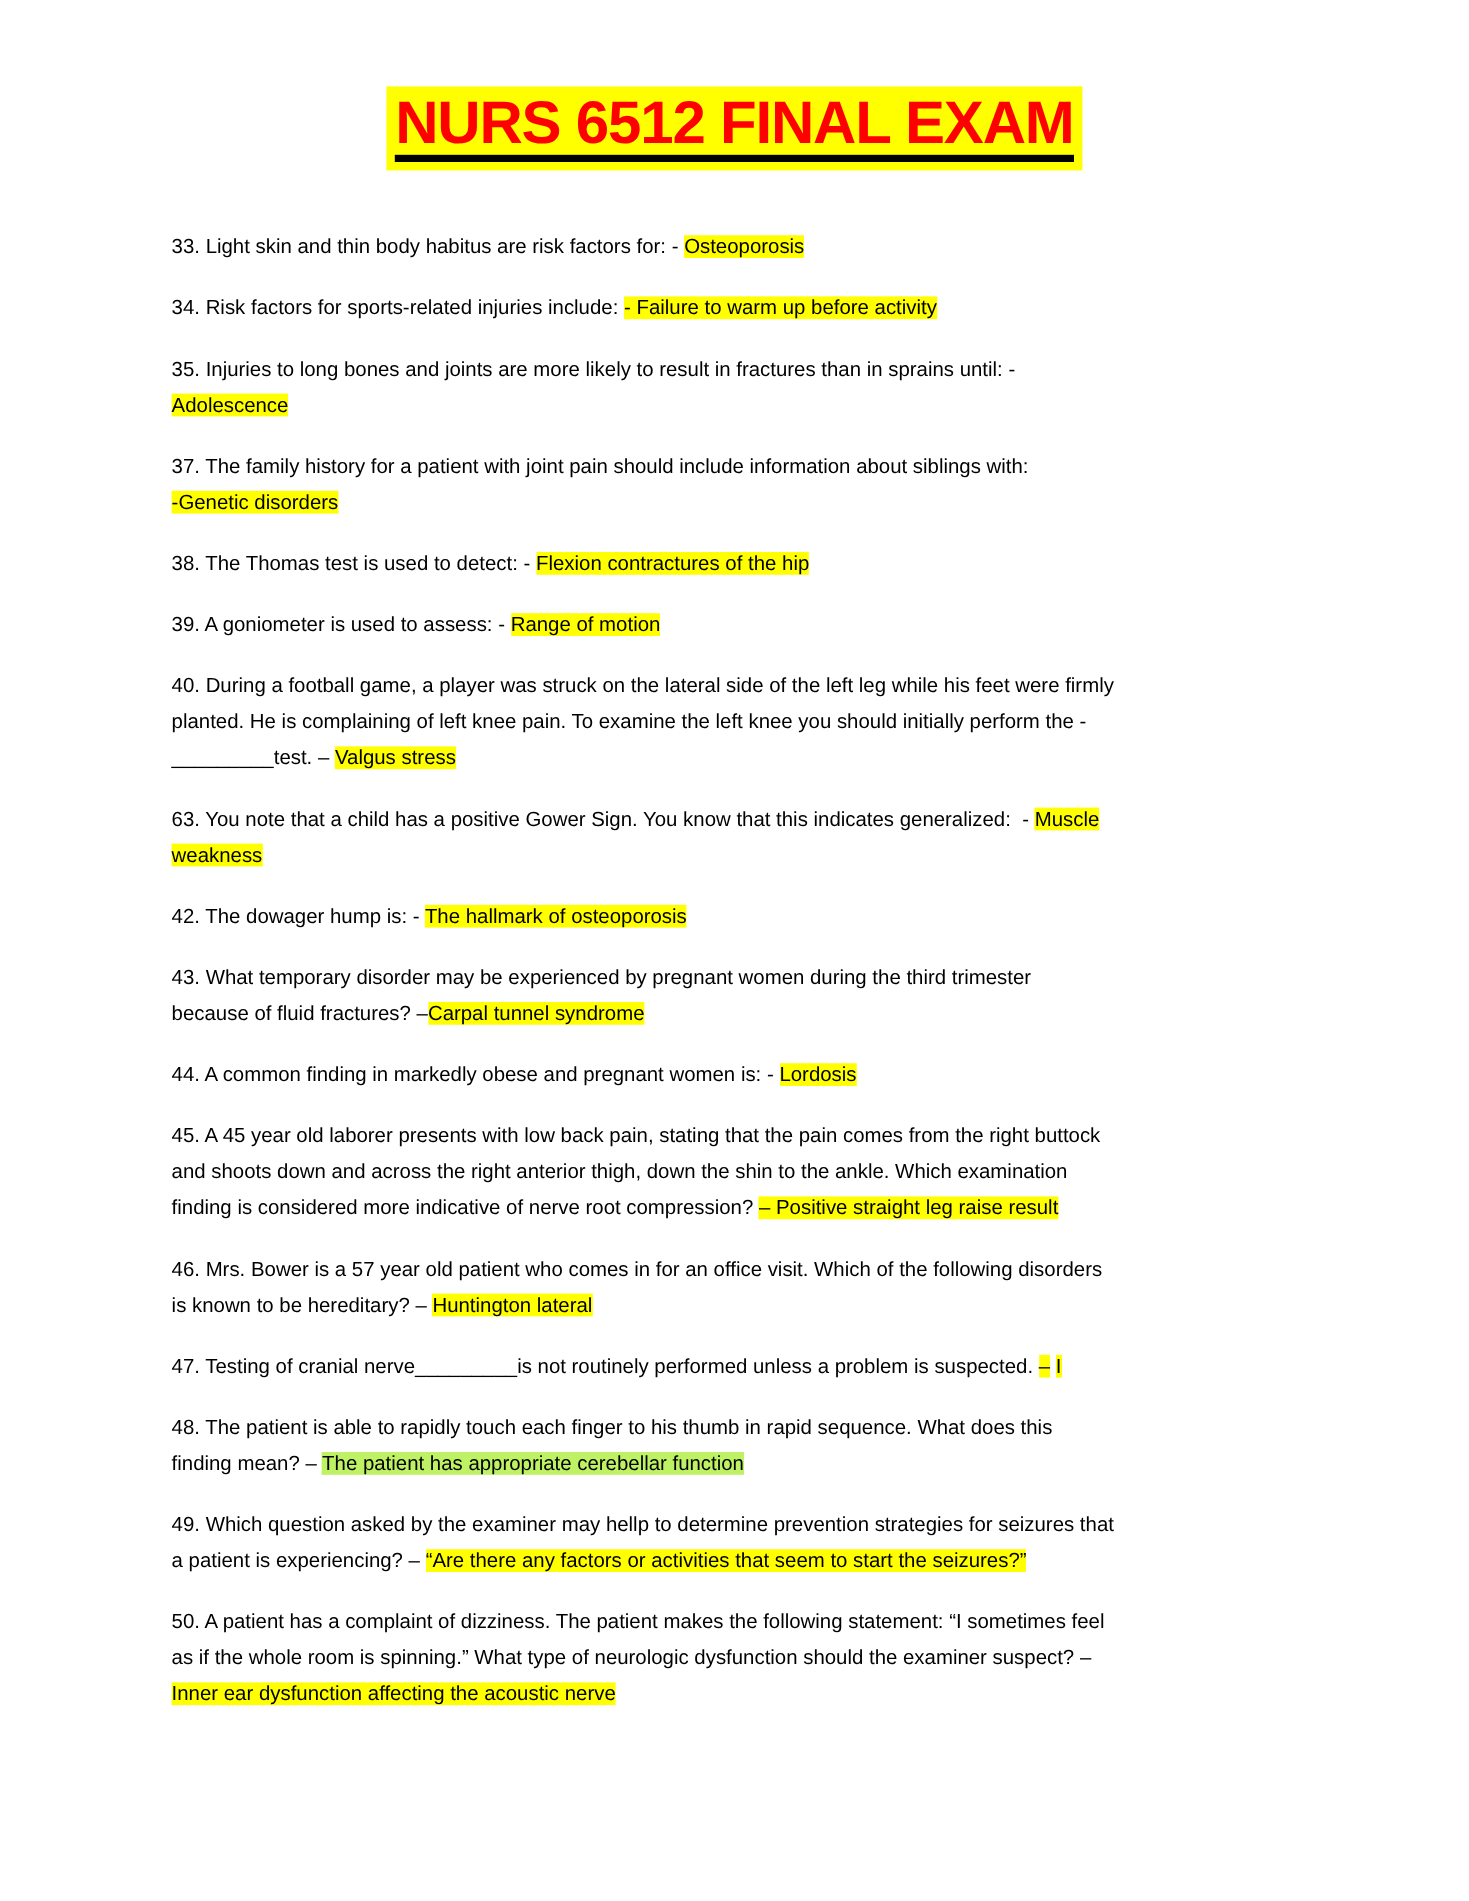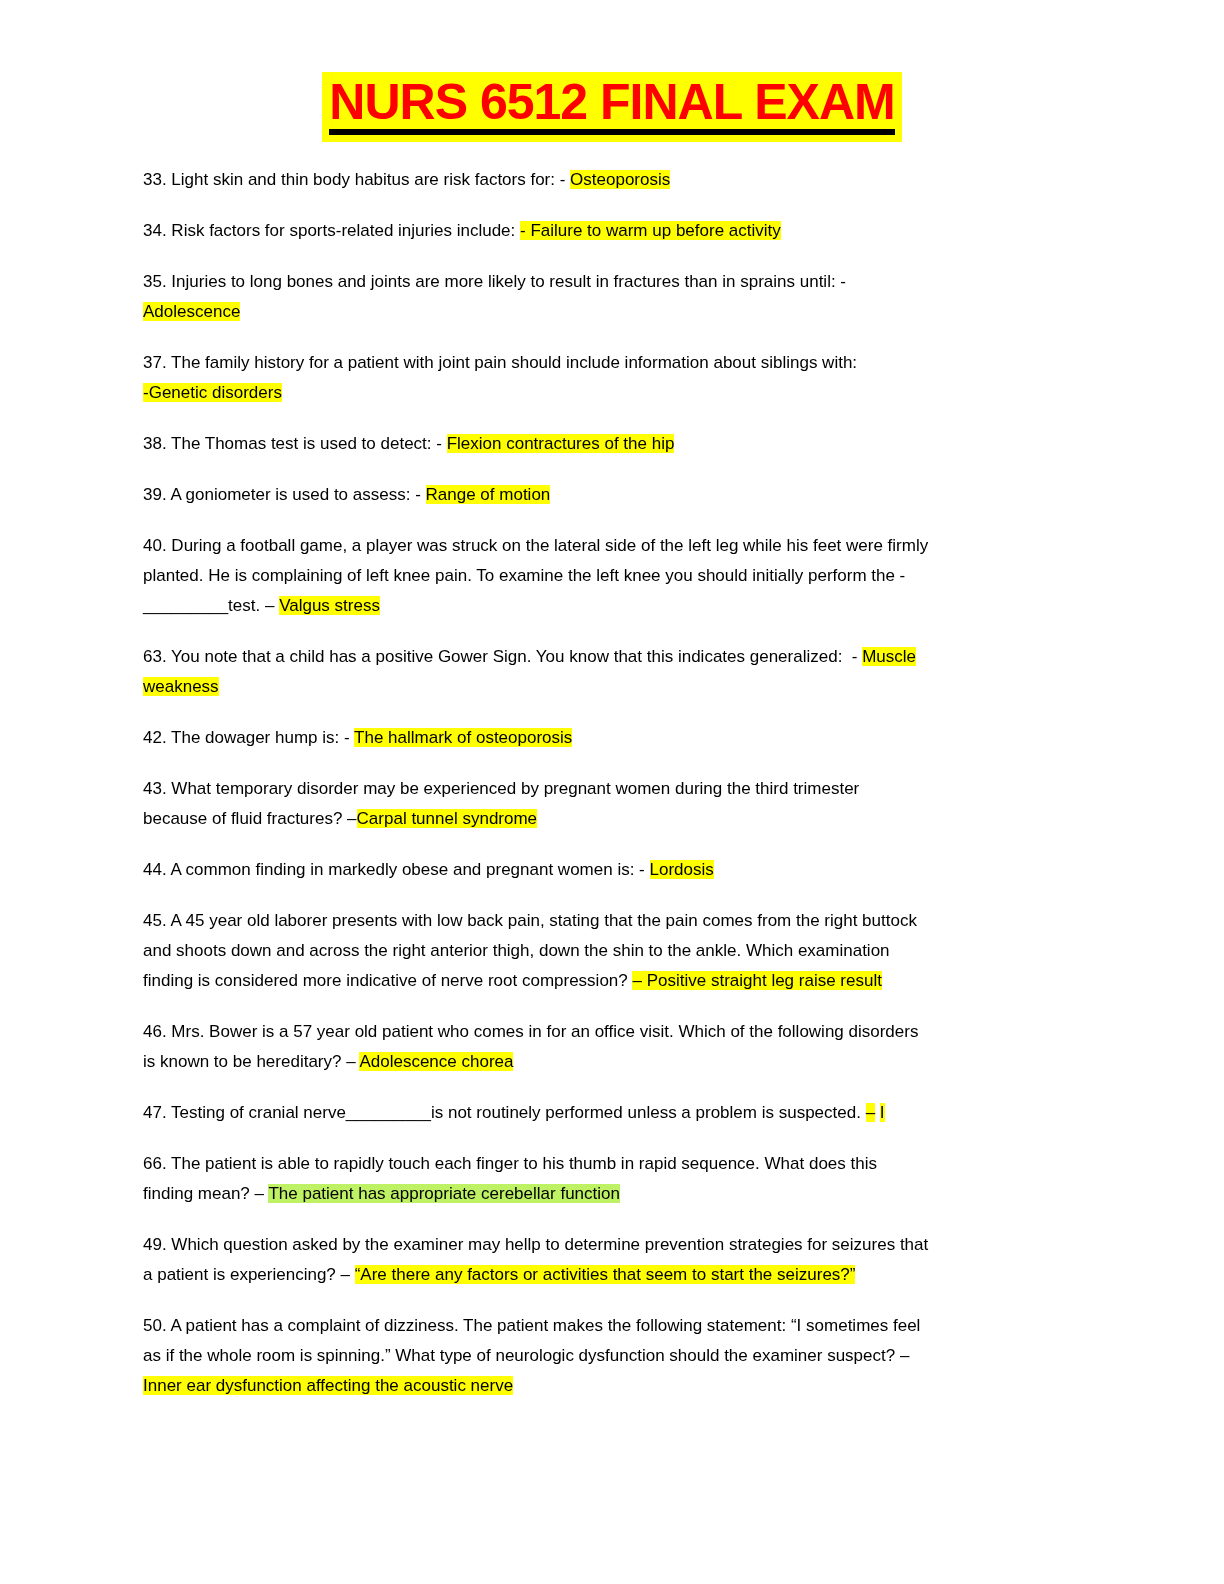--- a/index.html
+++ b/index.html
@@ -32,21 +32,21 @@
     display: inline-block;
     font-size: 50px;
     line-height: 54px;
     font-weight: bold;
     letter-spacing: -1px;
     color: #ff0000;
     border-bottom: 6px solid #000000;
     padding-bottom: 0px;
   }
   .questions {
-    margin-top: 23px;
+    margin-top: 49px;
     padding-left: 143px;
     padding-right: 80px;
   }
   .q {
     margin: 0 0 21px 0;
     font-size: 17px;
     line-height: 30px;
     white-space: pre-wrap;
   }
   .q .hl {
@@ -69,19 +69,19 @@
       <p class="q"><span class="plain">35. Injuries to long bones and joints are more likely to result in fractures than in sprains until: -</span><br><span class="hl" style="background: rgb(255, 255, 0);">Adolescence</span></p>
       <p class="q"><span class="plain">37. The family history for a patient with joint pain should include information about siblings with:</span><br><span class="hl" style="background: rgb(255, 255, 0); text-align: right;">-Genetic disorders</span></p>
       <p class="q"><span class="plain">38. The Thomas test is used to detect: - </span><span class="hl" style="background: rgb(255, 255, 0);">Flexion contractures of the hip</span></p>
       <p class="q"><span class="plain">39. A goniometer is used to assess: - </span><span class="hl" style="background: rgb(255, 255, 0);">Range of motion</span></p>
       <p class="q"><span class="plain">40. During a football game, a player was struck on the lateral side of the left leg while his feet were firmly</span><br><span class="plain">planted. He is complaining of left knee pain. To examine the left knee you should initially perform the -</span><br><span class="plain">_________test. – </span><span class="hl" style="background: rgb(255, 255, 0);">Valgus stress</span></p>
       <p class="q"><span class="plain">63. You note that a child has a positive Gower Sign. You know that this indicates generalized:  - </span><span class="hl" style="background: rgb(255, 255, 0);">Muscle</span><br><span class="hl" style="background: rgb(255, 255, 0);">weakness</span></p>
       <p class="q"><span class="plain">42. The dowager hump is: - </span><span class="hl" style="background: rgb(255, 255, 0);">The hallmark of osteoporosis</span></p>
       <p class="q"><span class="plain">43. What temporary disorder may be experienced by pregnant women during the third trimester</span><br><span class="plain">because of fluid fractures? –</span><span class="hl" style="background: rgb(255, 255, 0);">Carpal tunnel syndrome</span></p>
       <p class="q"><span class="plain">44. A common finding in markedly obese and pregnant women is: - </span><span class="hl" style="background: rgb(255, 255, 0);">Lordosis</span></p>
       <p class="q"><span class="plain">45. A 45 year old laborer presents with low back pain, stating that the pain comes from the right buttock</span><br><span class="plain">and shoots down and across the right anterior thigh, down the shin to the ankle. Which examination</span><br><span class="plain">finding is considered more indicative of nerve root compression? </span><span class="hl" style="background: rgb(255, 255, 0);">– Positive straight leg raise result</span></p>
-      <p class="q"><span class="plain">46. Mrs. Bower is a 57 year old patient who comes in for an office visit. Which of the following disorders</span><br><span class="plain">is known to be hereditary? – </span><span class="hl" style="background: rgb(255, 255, 0);">Adolescence chorea</span></p>
+      <p class="q"><span class="plain">46. Mrs. Bower is a 57 year old patient who comes in for an office visit. Which of the following disorders</span><br><span class="plain">is known to be hereditary? – </span><span class="hl" style="background: rgb(255, 255, 0);">Huntington lateral</span></p>
       <p class="q"><span class="plain">47. Testing of cranial nerve_________is not routinely performed unless a problem is suspected. </span><span class="hl" style="background: rgb(255, 255, 0);">–</span><span class="plain"> </span><span class="hl" style="background: rgb(255, 255, 0);">I</span></p>
-      <p class="q"><span class="plain">66. The patient is able to rapidly touch each finger to his thumb in rapid sequence. What does this</span><br><span class="plain">finding mean? – </span><span class="hl" style="background: #bef264;">The patient has appropriate cerebellar function</span></p>
+      <p class="q"><span class="plain">48. The patient is able to rapidly touch each finger to his thumb in rapid sequence. What does this</span><br><span class="plain">finding mean? – </span><span class="hl" style="background: #bef264;">The patient has appropriate cerebellar function</span></p>
       <p class="q"><span class="plain">49. Which question asked by the examiner may hellp to determine prevention strategies for seizures that</span><br><span class="plain">a patient is experiencing? – </span><span class="hl" style="background: rgb(255, 255, 0);">“Are there any factors or activities that seem to start the seizures?”</span></p>
       <p class="q"><span class="plain">50. A patient has a complaint of dizziness. The patient makes the following statement: “I sometimes feel</span><br><span class="plain">as if the whole room is spinning.” What type of neurologic dysfunction should the examiner suspect? –</span><br><span class="hl" style="background: rgb(255, 255, 0);">Inner ear dysfunction affecting the acoustic nerve</span></p>
     </div>
 </div>
 
 </body></html>

